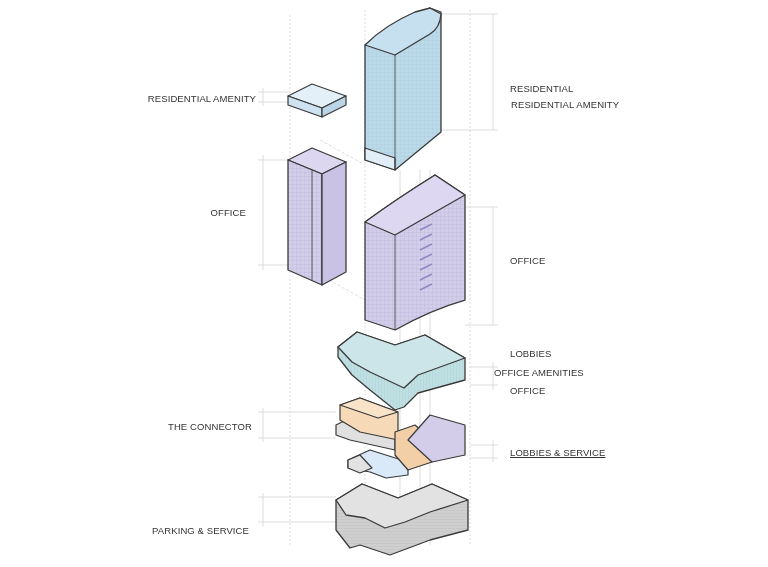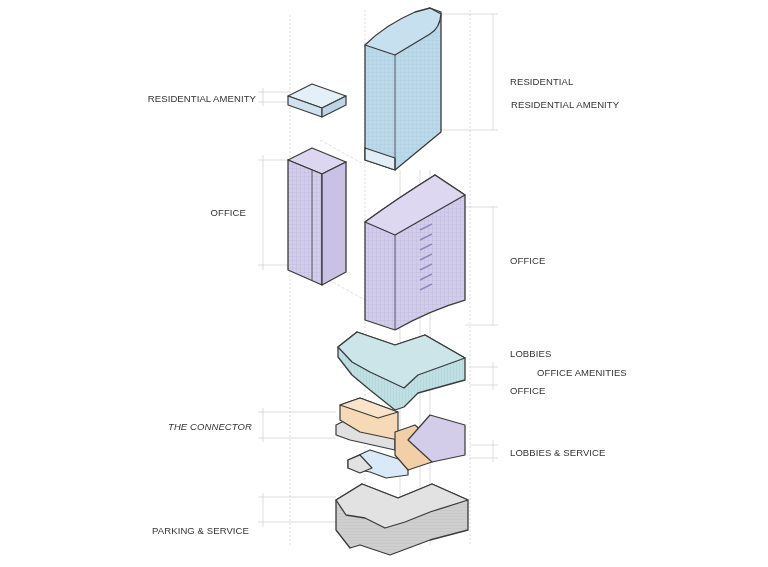--- a/index.html
+++ b/index.html
@@ -99,22 +99,22 @@
   </g>
 
   <g stroke="#3a3a3a" stroke-width="1.3" stroke-linejoin="round">
     <polygon points="336,500 362,484 398,498 432,484 468,500 468,530 430,540 390,555 360,545 350,548 336,530" fill="url(#linesGray)"></polygon>
     <polygon points="336,500 362,484 398,498 432,484 468,500 430,512 405,522 385,528 365,518 346,515" fill="#e2e2e2"></polygon>
   </g>
 </svg>
 
 <div class="lbl r" style="right:512px; top:93px;">RESIDENTIAL AMENITY</div>
 <div class="lbl r" style="right:522px; top:207px;">OFFICE</div>
-<div class="lbl r" style="right:516px; top:421px;font-style:italic;">THE CONNECTOR</div>
+<div class="lbl r" style="right:516px; top:421px;">THE CONNECTOR</div>
 <div class="lbl r" style="right:519px; top:505px;margin-top:20px;">PARKING &amp; SERVICE</div>
 
-<div class="lbl" style="left:510px; top:76px;">RESIDENTIAL</div>
+<div class="lbl" style="left:510px; top:83px;">RESIDENTIAL</div>
 <div class="lbl" style="left:511px; top:99px;">RESIDENTIAL AMENITY</div>
 <div class="lbl" style="left:510px; top:255px;">OFFICE</div>
 <div class="lbl" style="left:510px; top:348px;">LOBBIES</div>
-<div class="lbl" style="left:537px; top:367px;">OFFICE AMENITIES</div>
+<div class="lbl" style="left:494px; top:367px;">OFFICE AMENITIES</div>
 <div class="lbl" style="left:510px; top:385px;">OFFICE</div>
-<div class="lbl" style="left:510px; top:447px;">LOBBIES &amp; SERVICE</div>
+<div class="lbl" style="left:510px; top:447px;text-decoration:underline;">LOBBIES &amp; SERVICE</div>
 
 </body></html>

